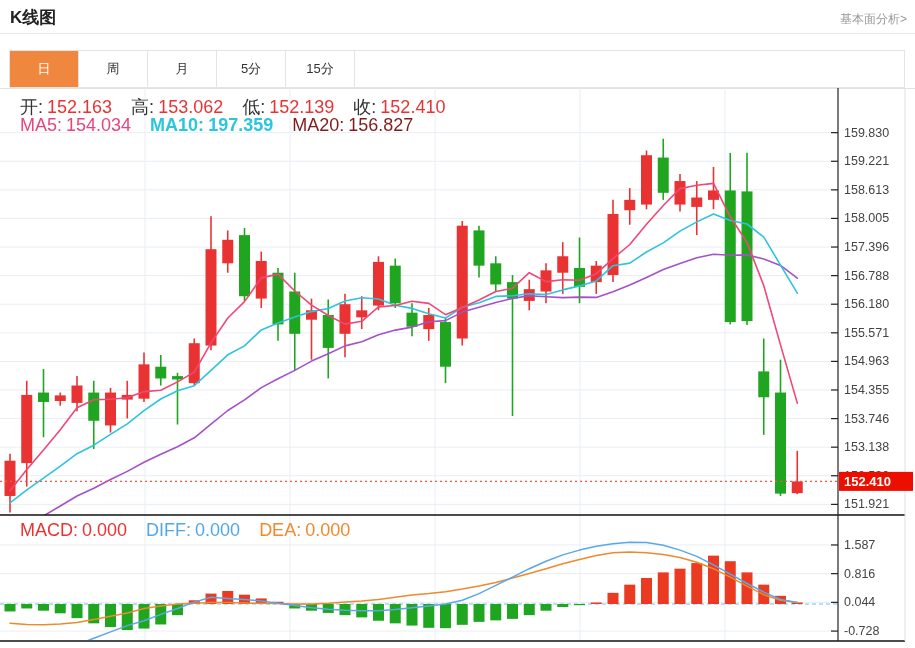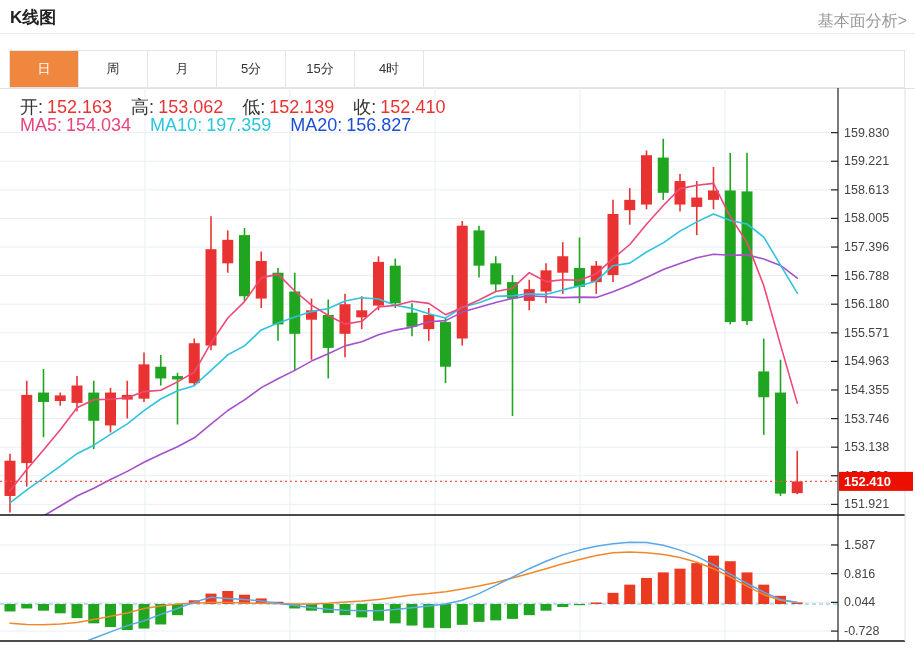--- a/index.html
+++ b/index.html
@@ -1,58 +1,57 @@
 <!DOCTYPE html>
 <html><head>
 <meta charset="utf-8">
 <style>
   html,body{margin:0;padding:0;background:#fff;}
   #app{position:relative;width:915px;height:648px;background:#fff;overflow:hidden;
        font-family:"Liberation Sans","DejaVu Sans",sans-serif;}
   .page-title{position:absolute;left:10px;top:6px;font-size:17px;font-weight:bold;color:#222;}
-  .fa-link{position:absolute;right:8px;top:11px;font-size:16px;color:#999;cursor:pointer;}
+  .fa-link{position:absolute;right:8px;top:11px;font-size:12px;color:#999;cursor:pointer;}
   .hdr-divider{position:absolute;left:0;top:33px;width:915px;height:1px;background:#e9e9e9;}
   .tabbar{position:absolute;left:9px;top:50px;width:896px;height:38px;display:flex;
           border:1px solid #e4e4e4;box-sizing:border-box;background:#fff;}
   .tab{width:69px;height:100%;line-height:36px;text-align:center;font-size:13px;color:#333;
        border-right:1px solid #e4e4e4;box-sizing:border-box;cursor:pointer;flex:none;}
   .tab.active{background:#f0873f;color:#fff;}
   .tab-filler{flex:1;}
   .chart-top-line{position:absolute;left:0;top:88px;width:915px;height:1px;background:#e2e2e2;}
   #chart-svg{position:absolute;left:0;top:0;z-index:1;}
   .overlay{position:absolute;z-index:2;font-size:18px;white-space:nowrap;pointer-events:none;}
   .ohlc-row{left:20px;top:95px;}
   .ma-row{left:20px;top:115px;}
   .macd-row{left:20px;top:520px;}
   .overlay span{margin-right:4px;}
   .gap{margin-right:14px !important;}
   .lbl-dark{color:#333;}
   .val-red{color:#e93333;}
   .ma5-c{color:#e8447c;}
-  .ma10-c{color:#2bc5dd;}
-  .ma20-c{color:#1d4ed8;}
+  .ma10-c{color:#2bc5dd;font-weight:bold;}
+  .ma20-c{color:#7f1d1d;}
   .diff-c{color:#55a7e8;}
   .dea-c{color:#f0892d;}
 </style>
 </head>
 <body>
 
 <div id="app">
 
   <div class="page-title">K线图</div>
   <div class="fa-link">基本面分析&gt;</div>
   <div class="hdr-divider"></div>
 
   <div class="tabbar">
     <div class="tab active">日</div>
     <div class="tab">周</div>
     <div class="tab">月</div>
     <div class="tab">5分</div>
     <div class="tab">15分</div>
-    <div class="tab">4时</div>
     <div class="tab-filler"></div>
   </div>
 
   <div class="chart-top-line"></div>
 
   <svg id="chart-svg" width="915" height="648" viewBox="0 0 915 648">
       <defs>
         <clipPath id="clip-main">
           <rect x="0" y="88" width="838" height="427"></rect>
         </clipPath>
@@ -300,14 +299,19 @@
     <span class="lbl-dark">低:</span><span class="val-red gap">152.139</span>
     <span class="lbl-dark">收:</span><span class="val-red">152.410</span>
   </div>
 
   <div class="overlay ma-row">
     <span class="ma5-c">MA5:</span><span class="ma5-c gap">154.034</span>
     <span class="ma10-c">MA10:</span><span class="ma10-c gap">197.359</span>
     <span class="ma20-c">MA20:</span><span class="ma20-c">156.827</span>
   </div>
 
+  <div class="overlay macd-row">
+    <span class="val-red">MACD:</span><span class="val-red gap">0.000</span>
+    <span class="diff-c">DIFF:</span><span class="diff-c gap">0.000</span>
+    <span class="dea-c">DEA:</span><span class="dea-c">0.000</span>
+  </div>
 
 </div>
 
 </body></html>

